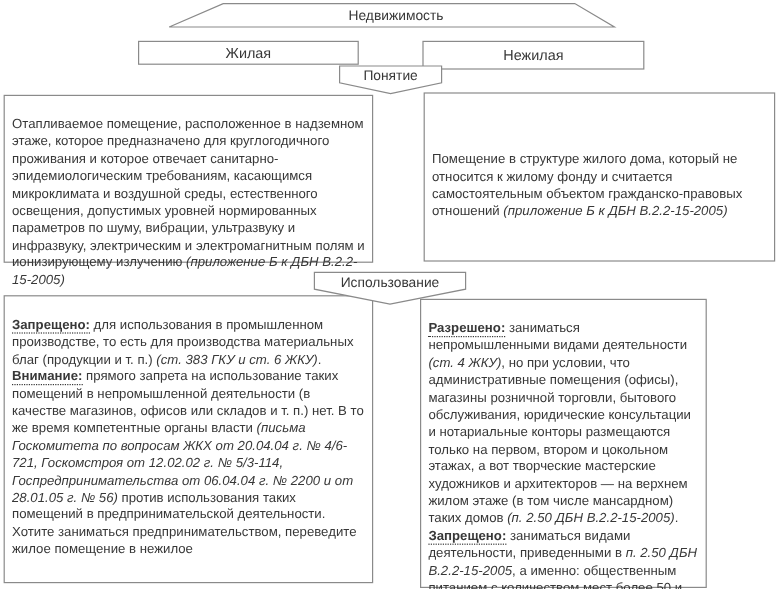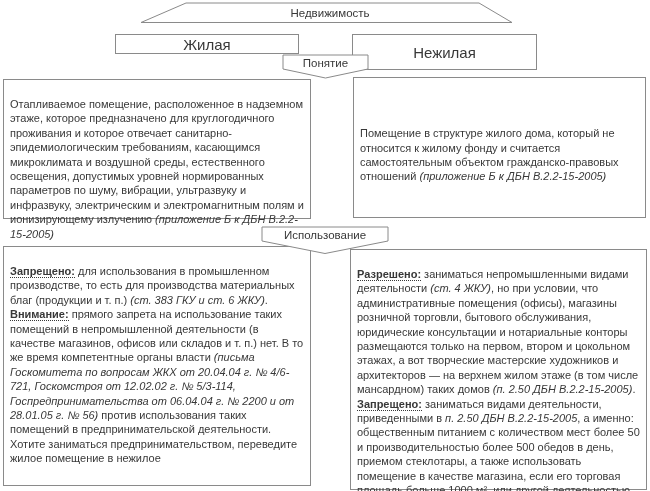--- a/index.html
+++ b/index.html
@@ -6,21 +6,21 @@
   #stage {
     position:relative; width:650px; height:491px; background:#ffffff;
     font-family:"Liberation Sans", sans-serif; color:#383838; overflow:hidden;
   }
   .box {
     position:absolute; box-sizing:border-box;
     border:1px solid #8a8a8a; background:#ffffff;
   }
   .branch {
     display:flex; align-items:center; justify-content:center;
-    font-size:15px;
+    font-size:12px;
   }
   .textbox { font-size:11px; line-height:14.4px; padding:17px 6px 2px 6px; }
   .vcenter { display:flex; flex-direction:column; justify-content:center; }
   .textbox p { margin:0; }
   .lbl { font-weight:bold; border-bottom:1px dotted #383838; }
   .ref { font-style:italic; }
   #shapes { position:absolute; left:0; top:0; z-index:5; pointer-events:none; }
   #shapes polygon { fill:#ffffff; stroke:#8a8a8a; stroke-width:1; }
   #shapes text {
     font-family:"Liberation Sans", sans-serif; font-size:11.5px;
@@ -28,21 +28,21 @@
   }
 </style>
 </head>
 <body>
 
 <div id="stage">
 
   <div class="box branch" style="left:115px; top:34px; width:184px; height:20px;">
     <span>Жилая</span>
   </div>
-  <div class="box branch" style="left:352px; top:34px; width:185px; height:36px;">
+  <div class="box branch" style="left:352px; top:34px; width:185px; height:24px;">
     <span>Нежилая</span>
   </div>
 
   <div class="box textbox" style="left:3px; top:79px; width:308px; height:140px;">
     <p>
       <span>Отапливаемое помещение, расположенное в надземном этаже, которое предназначено для круглогодичного проживания и которое отвечает санитарно-эпидемиологическим требованиям, касающимся микроклимата и воздушной среды, естественного освещения, допустимых уровней нормированных параметров по шуму, вибрации, ультразвуку и инфразвуку, электрическим и электромагнитным полям и ионизирующему излучению </span><span class="ref">(приложение Б к ДБН В.2.2-15-2005)</span>
     </p>
   </div>
 
   <div class="box textbox vcenter" style="left:353px; top:77px; width:293px; height:141px;align-items:flex-end;">
@@ -53,21 +53,21 @@
 
   <div class="box textbox" style="left:3px; top:246px; width:308px; height:240px;">
     <p>
       <span class="lbl">Запрещено:</span><span> для использования в промышленном производстве, то есть для производства материальных благ (продукции и т. п.) </span><span class="ref">(ст. 383 ГКУ и ст. 6 ЖКУ)</span><span>.</span>
     </p>
     <p>
       <span class="lbl">Внимание:</span><span> прямого запрета на использование таких помещений в непромышленной деятельности (в качестве магазинов, офисов или складов и т. п.) нет. В то же время компетентные органы власти </span><span class="ref">(письма Госкомитета по вопросам ЖКХ от 20.04.04 г. № 4/6-721, Госкомстроя от 12.02.02 г. № 5/3-114, Госпредпринимательства от 06.04.04 г. № 2200 и от 28.01.05 г. № 56)</span><span> против использования таких помещений в предпринимательской деятельности. Хотите заниматься предпринимательством, переведите жилое помещение в нежилое</span>
     </p>
   </div>
 
-  <div class="box textbox" style="left:350px; top:249px; width:297px; height:241px;">
+  <div class="box textbox" style="left:350px; top:249px; width:239px; height:241px;">
     <p>
       <span class="lbl">Разрешено:</span><span> заниматься непромышленными видами деятельности </span><span class="ref">(ст. 4 ЖКУ)</span><span>, но при условии, что административные помещения (офисы), магазины розничной торговли, бытового обслуживания, юридические консультации и нотариальные конторы размещаются только на первом, втором и цокольном этажах, а вот творческие мастерские художников и архитекторов — на верхнем жилом этаже (в том числе мансардном) таких домов </span><span class="ref">(п. 2.50 ДБН В.2.2-15-2005)</span><span>.</span>
     </p>
     <p>
       <span class="lbl">Запрещено:</span><span> заниматься видами деятельности, приведенными в </span><span class="ref">п. 2.50 ДБН В.2.2-15-2005</span><span>, а именно: общественным питанием с количеством мест более 50 и производительностью более 500 обедов в день, приемом стеклотары, а также использовать помещение в качестве магазина, если его торговая площадь больше 1000 м², или другой деятельностью, несущей угрозу дому и его жильцам, и т. п.</span>
     </p>
   </div>
 
   <svg id="shapes" width="650" height="491" viewBox="0 0 650 491">
     <polygon points="186,3 479,3 512,22.5 141,22.5"></polygon>

